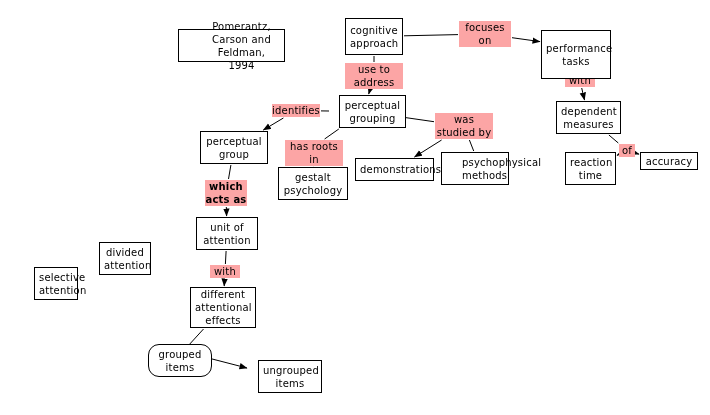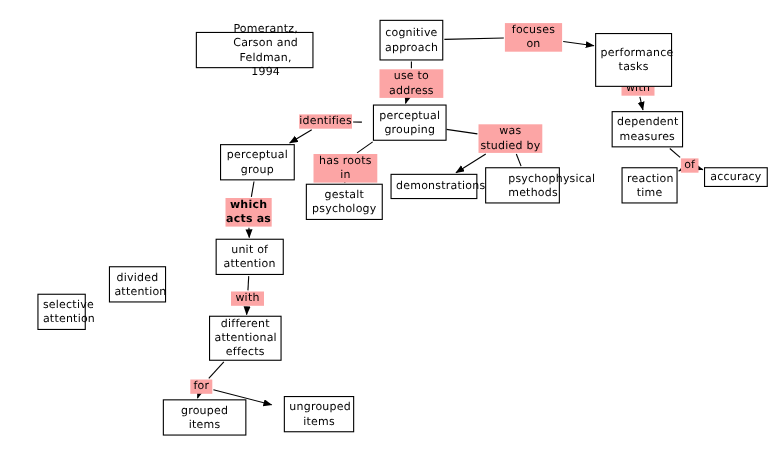--- a/index.html
+++ b/index.html
@@ -136,21 +136,21 @@
     </div>
     <div class="node" style="left: 196px; top: 217px; width: 62px; height: 33px; align-items: center;">
       <span>unit of
 attention</span>
     </div>
     <div class="node" style="left: 190px; top: 287px; width: 66px; height: 41px; text-align: center;">
       <span>different
 attentional
 effects</span>
     </div>
-    <div class="node" style="left: 148px; top: 363px; width: 76px; height: 33px;">
+    <div class="node" style="left: 148px; top: 344px; width: 64px; height: 33px; border-radius: 11px;">
       <span>grouped
 items</span>
     </div>
     <div class="node" style="left: 258px; top: 360px; width: 64px; height: 33px;">
       <span>ungrouped
 items</span>
     </div>
     <div class="node" style="left: 34px; top: 226px; width: 44px; height: 33px; margin-top: 41px;">
       <span>selective
 attention</span>

